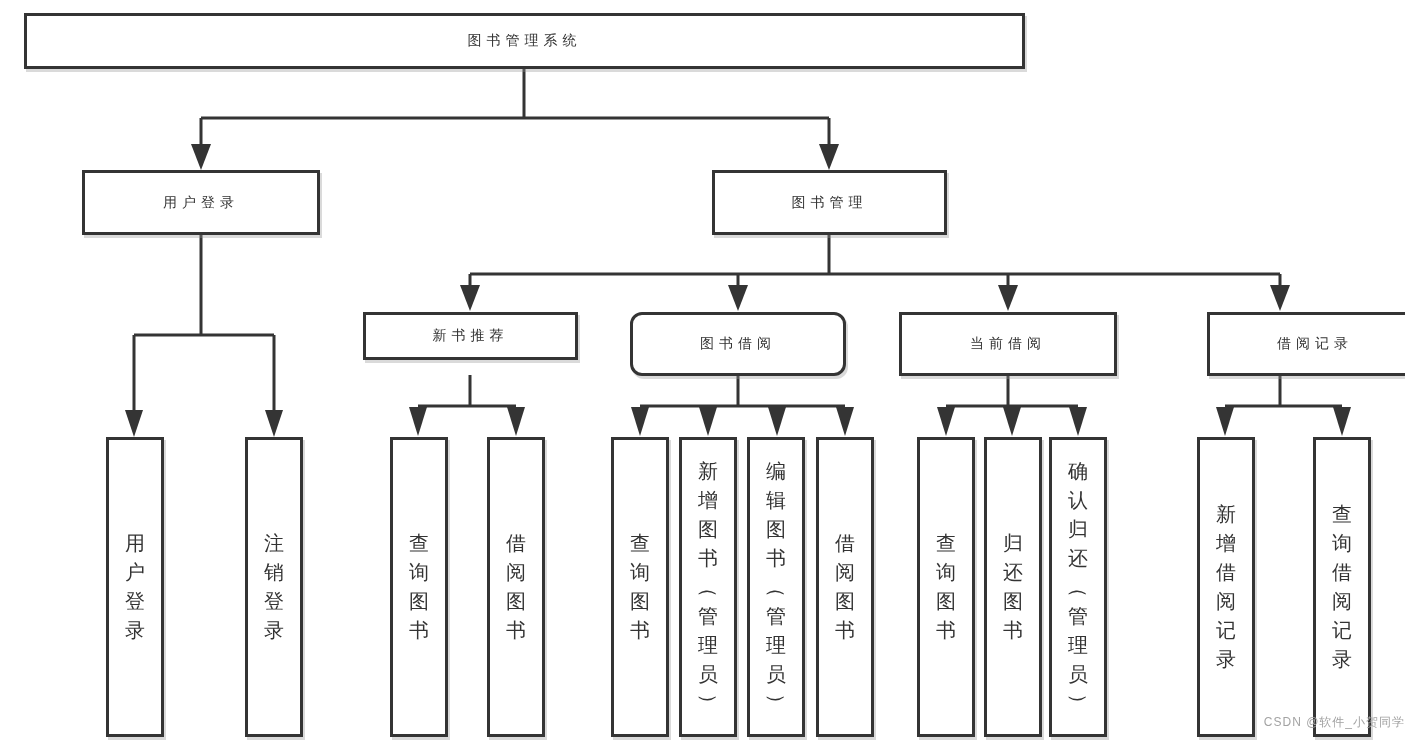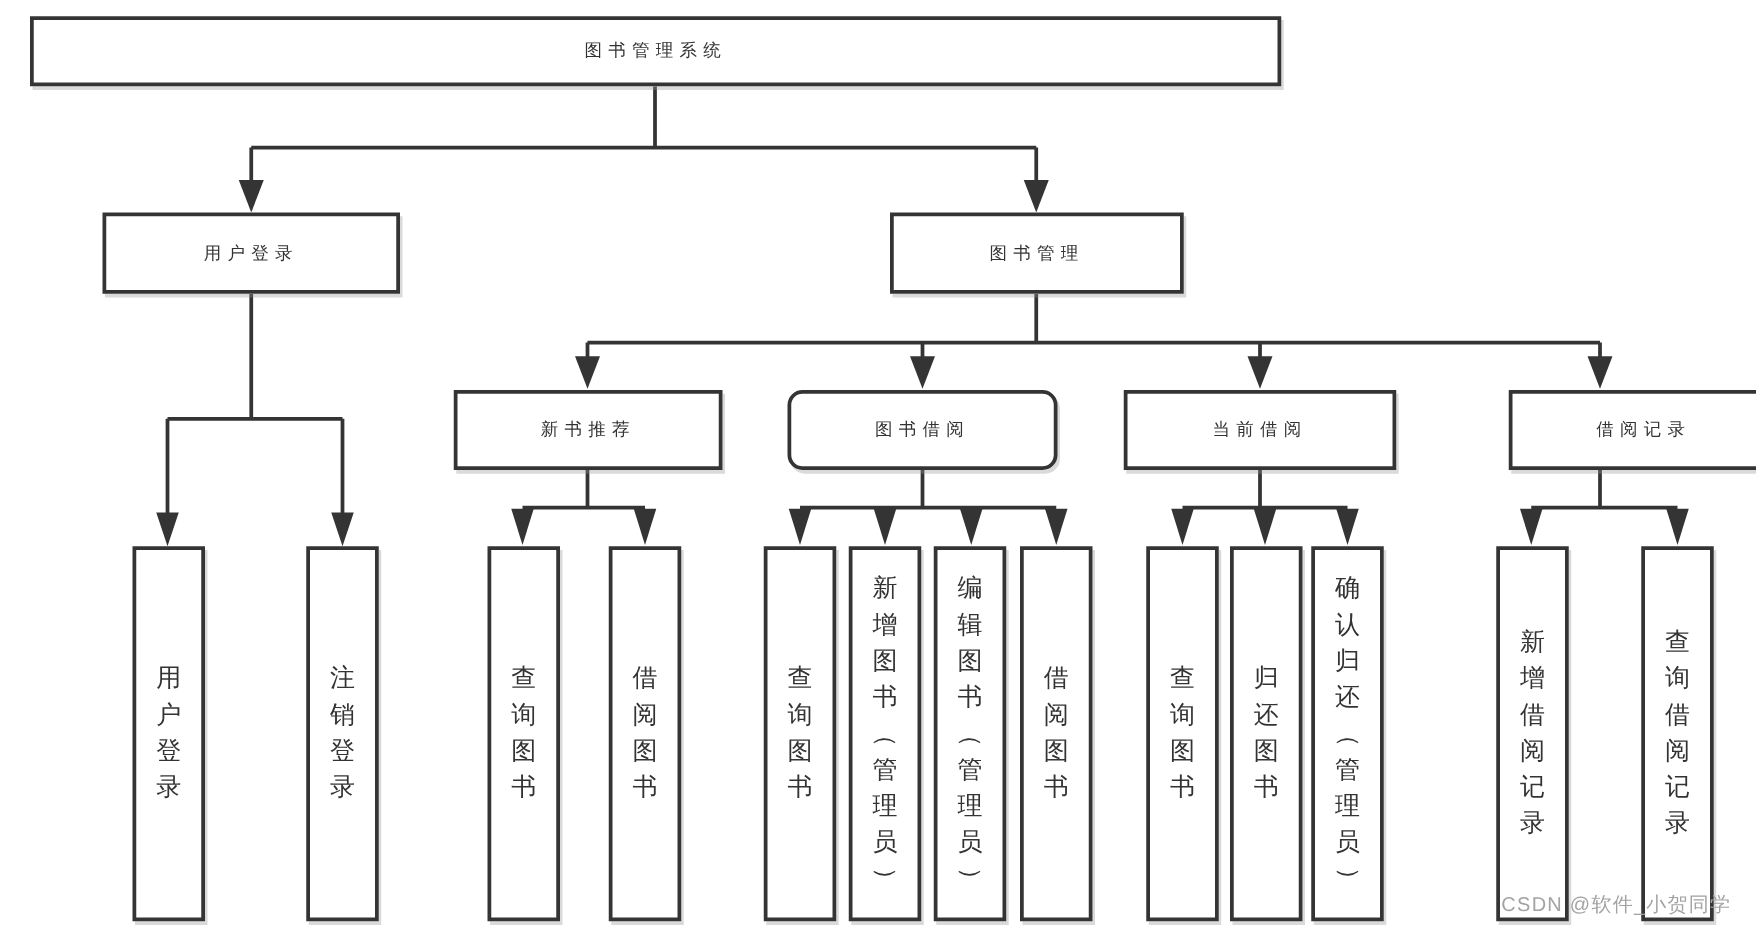--- a/index.html
+++ b/index.html
@@ -61,22 +61,22 @@
   .vchar {
     display: block;
     height: 29px;
     line-height: 29px;
     text-align: center;
   }
   .vchar.rot { transform: rotate(90deg); }
   .watermark {
     position: absolute;
     top: 714px;
-    right: 20px;
-    font-size: 16px;
+    right: 0;
+    font-size: 12px;
     color: #a3a3a3;
     letter-spacing: 1px;
     white-space: nowrap;
   }
 </style>
 </head>
 <body>
 
 <div class="canvas">
 
@@ -134,21 +134,21 @@
     <span>图书管理系统</span>
   </div>
 
   <div class="hbox" style="left:82px; top:170px; width:238px; height:65px;">
     <span>用户登录</span>
   </div>
   <div class="hbox" style="left:712px; top:170px; width:235px; height:65px;">
     <span>图书管理</span>
   </div>
 
-  <div class="hbox" style="left:363px; top:312px; width:215px; height:64px;">
+  <div class="hbox" style="left:363px; top:312px; width:215px; height:48px;">
     <span>新书推荐</span>
   </div>
   <div class="hbox" style="left:630px; top:312px; width:216px; height:64px;border-radius:12px;">
     <span>图书借阅</span>
   </div>
   <div class="hbox" style="left:899px; top:312px; width:218px; height:64px;">
     <span>当前借阅</span>
   </div>
   <div class="hbox" style="left:1172px; top:312px; width:216px; height:64px;margin-left:35px;">
     <span>借阅记录</span>

